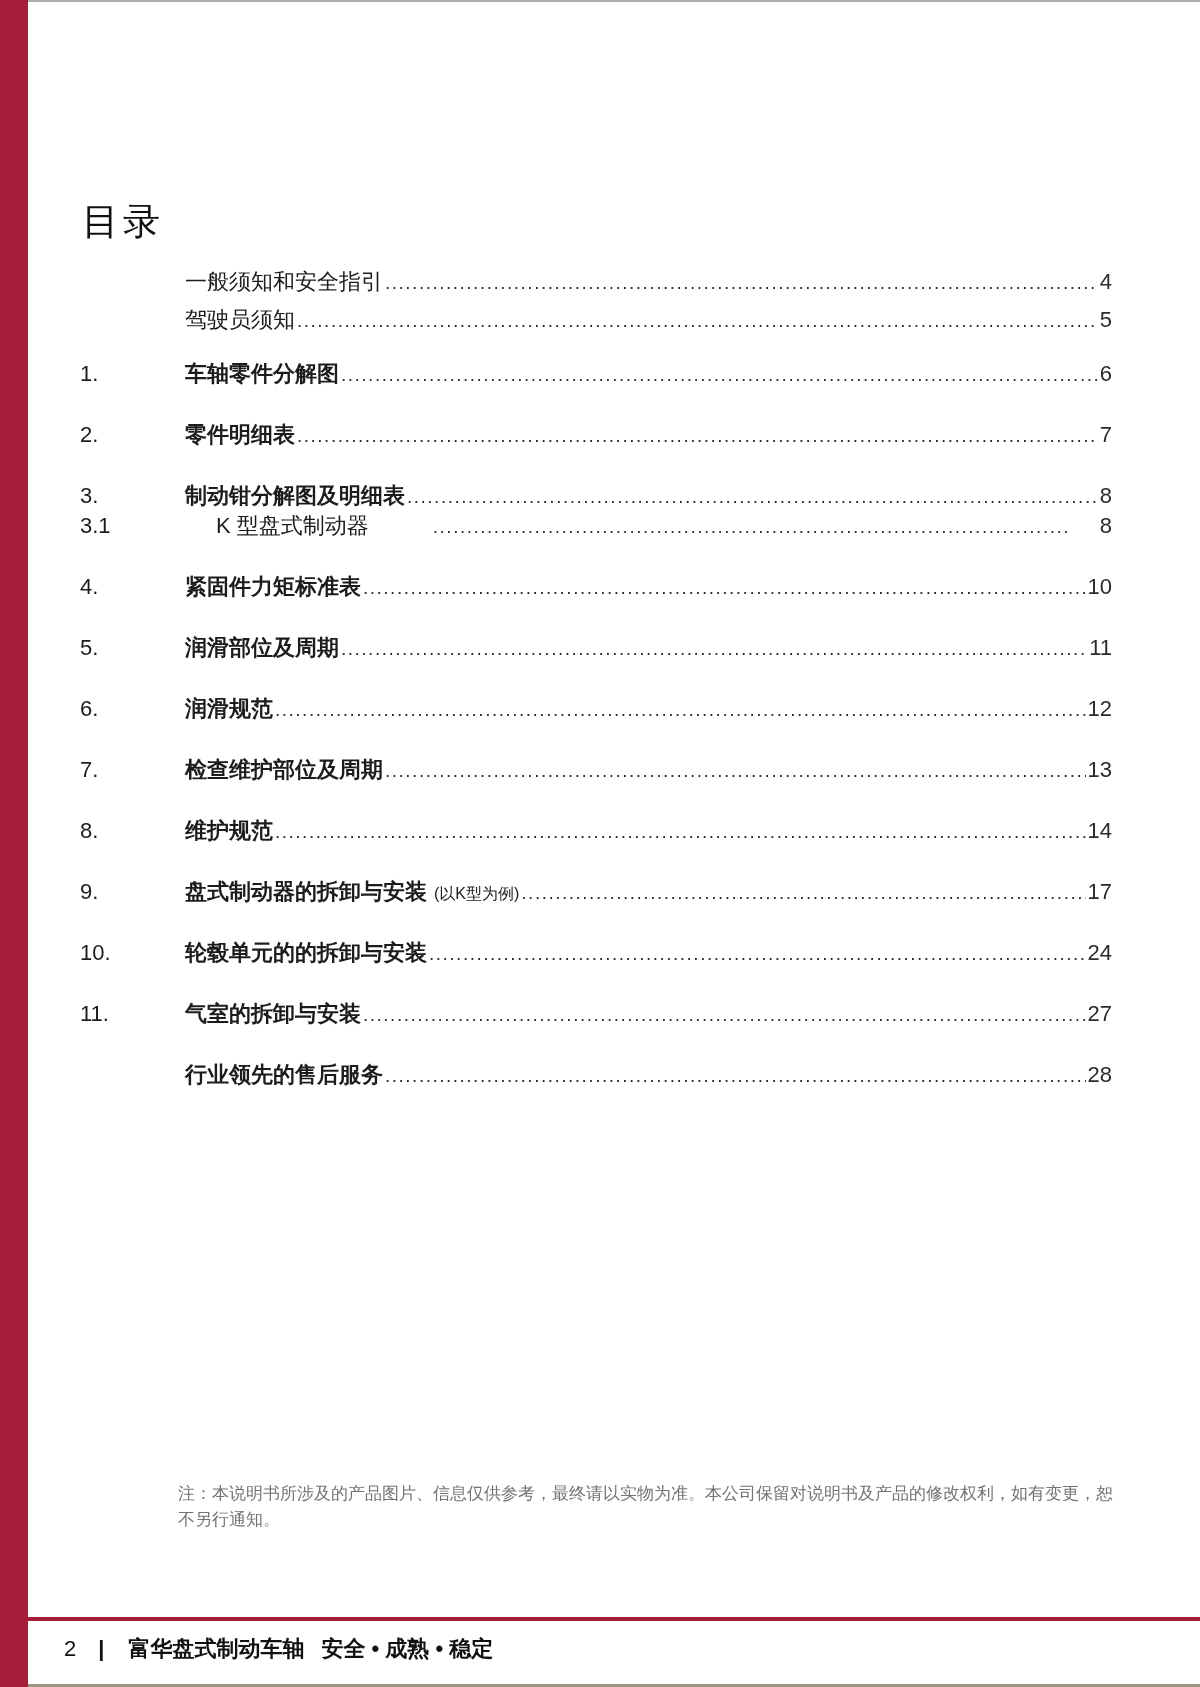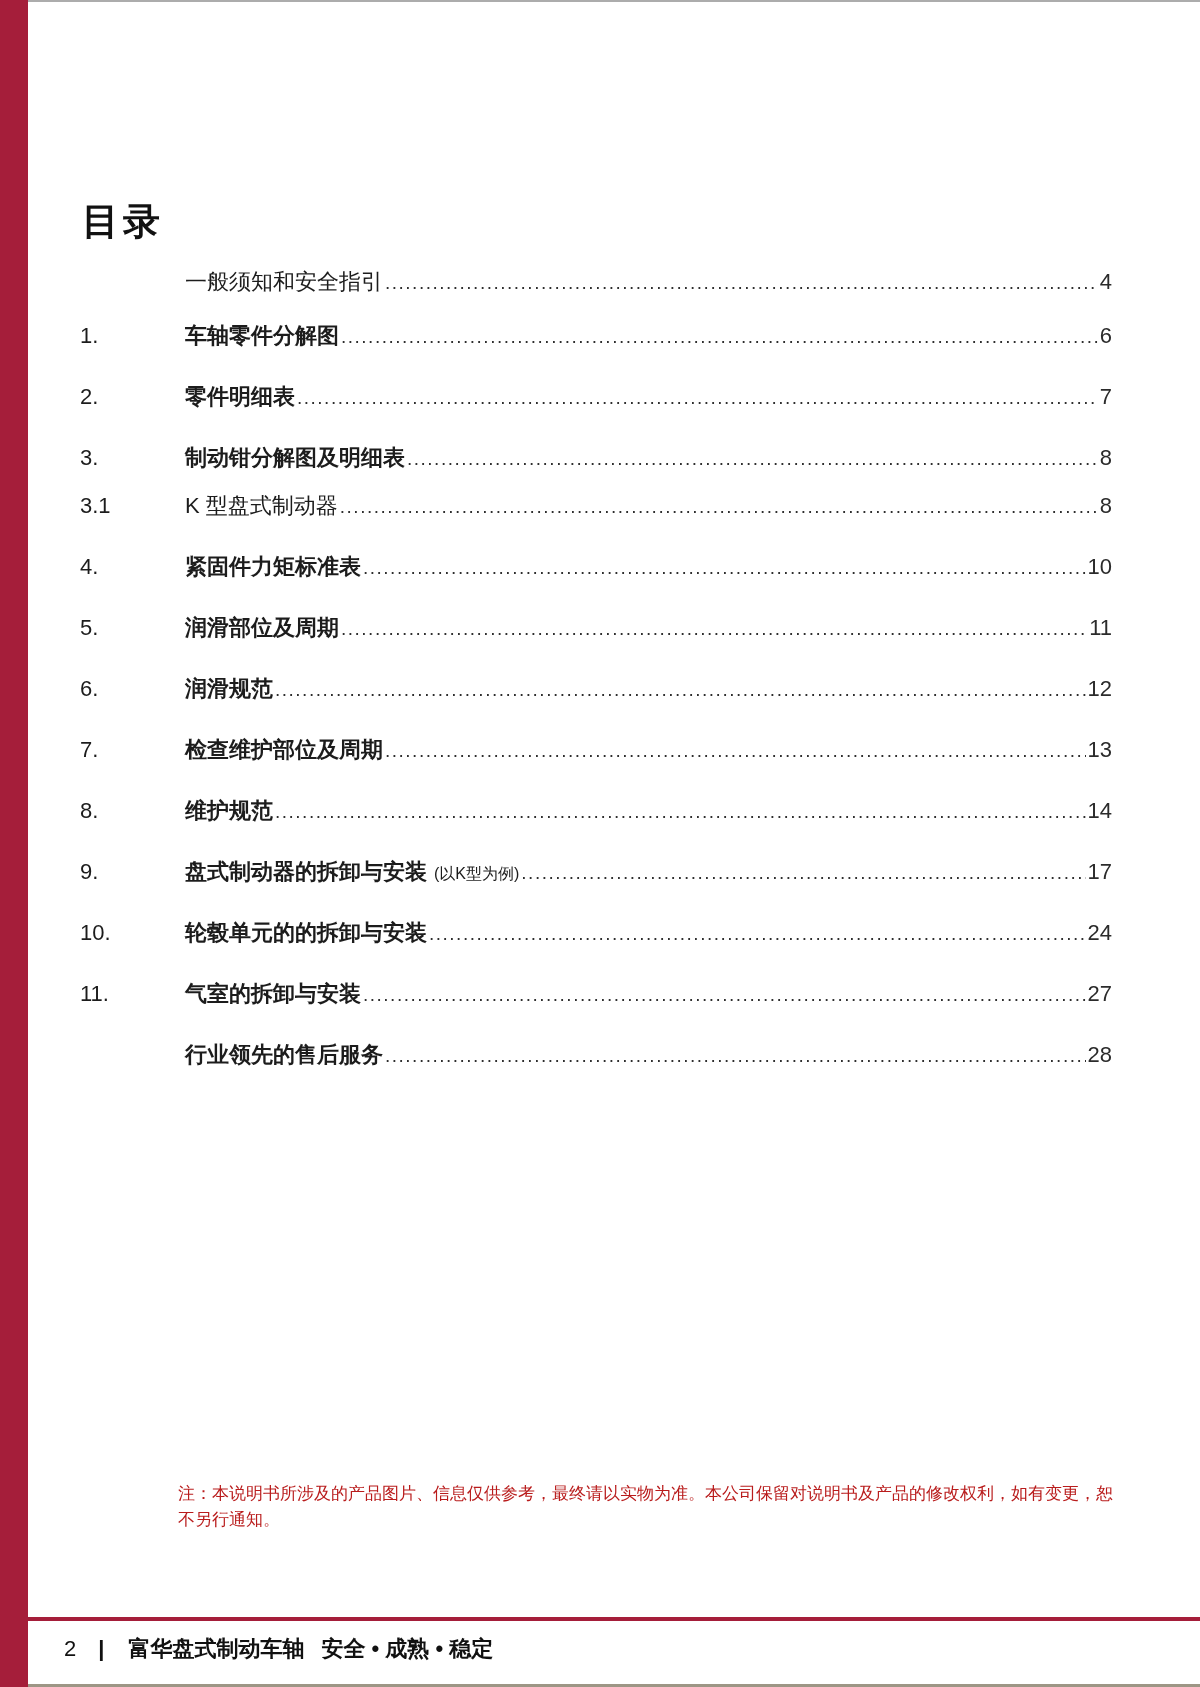--- a/index.html
+++ b/index.html
@@ -29,21 +29,21 @@
     position: absolute;
     left: 0; right: 0; bottom: 0;
     height: 3px;
     background: #9d9685;
     z-index: 1;
   }
   .doc-title {
     position: absolute;
     left: 82px; top: 172px;
     font-size: 37px;
-    font-weight: bold;
+    font-weight: normal;
     letter-spacing: 4px;
     color: #111;
   }
   .toc {
     position: absolute;
     left: 80px;
     top: 268px;
     width: 1032px;
   }
   .toc-row {
@@ -81,32 +81,32 @@
   .toc-row .leader::after {
     content: "....................................................................................................................................................................................................................................";
   }
   .toc-row .pagenum {
     flex: 0 0 auto;
     font-size: 22px;
     font-weight: normal;
     color: #2b2b2b;
   }
   .toc-row.major { margin-top: 33px; }
-  .toc-row.sub { margin-top: 20px; }
+  .toc-row.sub { margin-top: 2px; gap: 31px; }
   .toc-row.front + .toc-row.front { margin-top: 10px; }
   .toc-row.front + .toc-row.major { margin-top: 26px; }
   .toc-row:first-child { margin-top: 0; }
   .note {
     position: absolute;
     left: 178px;
     top: 1481px;
     width: 945px;
     font-size: 17px;
     line-height: 26px;
-    color: #b91c1c;
+    color: #737373;
   }
   .footer-rule {
     position: absolute;
     left: 0; right: 0;
     top: 1617px;
     height: 4px;
     z-index: 4;
   }
   .footer {
     position: absolute;
@@ -136,20 +136,27 @@
   <div class="toc">
 
     <div class="toc-row front">
       <span class="num"></span>
       <span class="title">一般须知和安全指引</span>
       <span class="suffix"></span>
       <span class="leader"></span>
       <span class="pagenum">4</span>
     </div>
 
+    <div class="toc-row front">
+      <span class="num"></span>
+      <span class="title">驾驶员须知</span>
+      <span class="suffix"></span>
+      <span class="leader"></span>
+      <span class="pagenum">5</span>
+    </div>
 
     <div class="toc-row major">
       <span class="num">1.</span>
       <span class="title">车轴零件分解图</span>
       <span class="suffix"></span>
       <span class="leader"></span>
       <span class="pagenum">6</span>
     </div>
 
     <div class="toc-row major">

